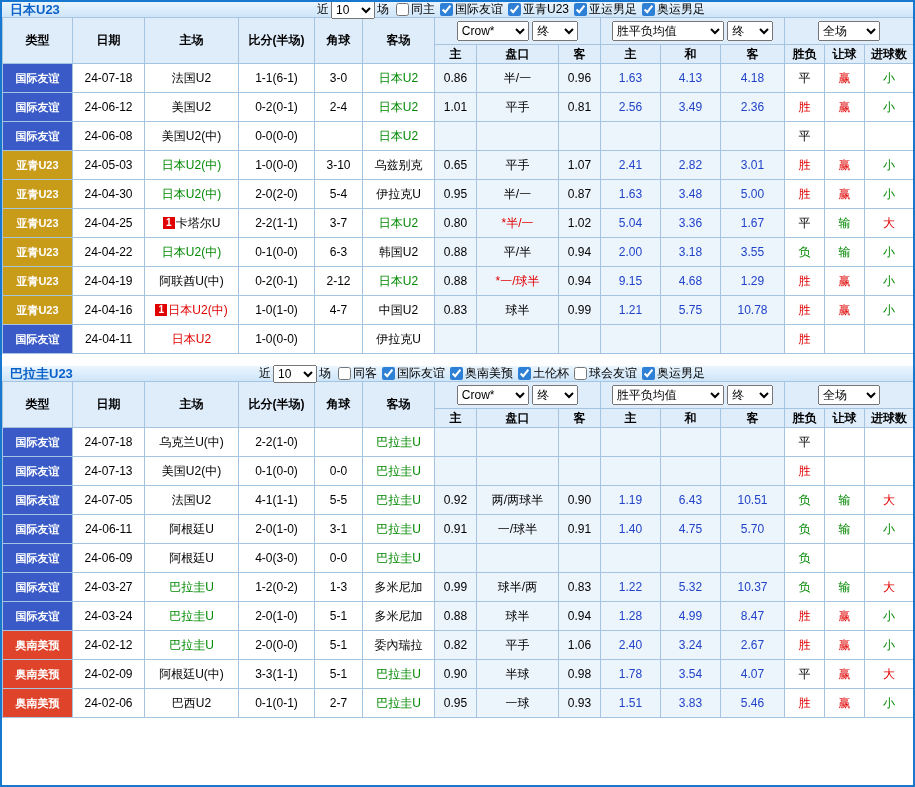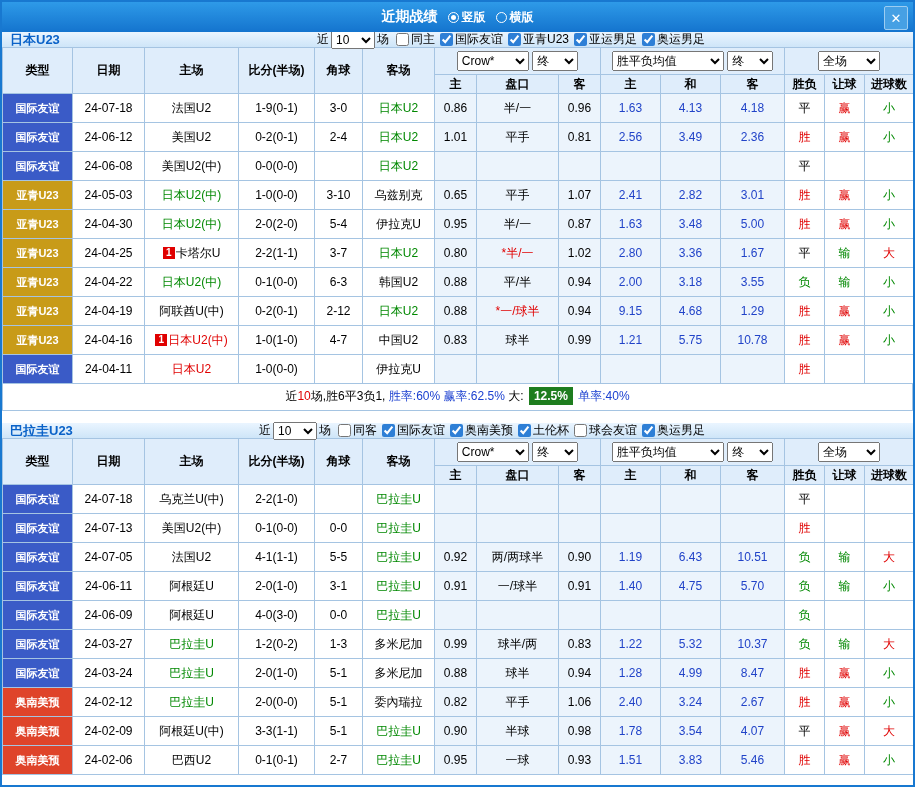--- a/index.html
+++ b/index.html
@@ -47,36 +47,20 @@
   .seg-plain{color:#000}
   .seg-red{color:#E00000}
   .seg-blue{color:#1A3FD0}
   .seg-badge{background:#1E7D1E;color:#fff;font-weight:bold;padding:2px 5px;margin:0 2px}
 </style>
 </head>
 <body>
 
 <div class="window">
 
-  <div class="titlebar">
-    <div class="title-group">
-      <span>近期战绩</span>
-      <span class="radio-opt">
-        <span class="radio checked"></span>
-        <span>竖版</span>
-      </span>
-      <span class="radio-opt">
-        <span class="radio"></span>
-        <span>横版</span>
-      </span>
-    </div>
-    <div class="close-btn">
-      <span>✕</span>
-    </div>
-  </div>
 
   <section class="team-section">
     <div class="section-head">
       <span class="team-name">日本U23</span>
       <div class="filter-bar">
           <span class="flab">近</span>
           <select class="count-sel"><option>10</option></select>
           <span class="flab">场</span>
           <label class="chk">
             <input type="checkbox" style="">
@@ -148,21 +132,21 @@
           <th>胜负</th>
           <th>让球</th>
           <th>进球数</th>
         </tr>
       </thead>
       <tbody>
           <tr>
             <td class="type-cell type-friendly">国际友谊</td>
             <td>24-07-18</td>
             <td class="team t-black">法国U2</td>
-            <td class="score">1-9(0-1)</td>
+            <td class="score">1-1(6-1)</td>
             <td>3-0</td>
             <td class="team t-green">日本U2</td>
             <td class="tint">0.86</td>
             <td class="tint">半/一</td>
             <td class="tint">0.96</td>
             <td class="tint t-blue">1.63</td>
             <td class="tint t-blue">4.13</td>
             <td class="tint t-blue">4.18</td>
             <td class="t-black">平</td>
             <td class="t-red">赢</td>
@@ -239,21 +223,21 @@
           <tr>
             <td class="type-cell type-asia">亚青U23</td>
             <td>24-04-25</td>
             <td class="team t-black"><span class="badge">1</span>卡塔尔U</td>
             <td class="score">2-2(1-1)</td>
             <td>3-7</td>
             <td class="team t-green">日本U2</td>
             <td class="tint">0.80</td>
             <td class="tint t-red">*半/一</td>
             <td class="tint">1.02</td>
-            <td class="tint t-blue">2.80</td>
+            <td class="tint t-blue">5.04</td>
             <td class="tint t-blue">3.36</td>
             <td class="tint t-blue">1.67</td>
             <td class="t-black">平</td>
             <td class="t-green">输</td>
             <td class="t-red">大</td>
           </tr>
           <tr>
             <td class="type-cell type-asia">亚青U23</td>
             <td>24-04-22</td>
             <td class="team t-green">日本U2(中)</td>
@@ -316,21 +300,20 @@
             <td class="tint"></td>
             <td class="tint t-blue"></td>
             <td class="tint t-blue"></td>
             <td class="tint t-blue"></td>
             <td class="t-red">胜</td>
             <td class="t-none"></td>
             <td class="t-none"></td>
           </tr>
         </tbody>
     </table>
-    <div class="summary"><span class="seg-plain">近</span><span class="seg-red">10</span><span class="seg-plain">场,胜6平3负1, </span><span class="seg-blue">胜率:60%</span><span class="seg-blue"> 赢率:62.5%</span><span class="seg-plain"> 大: </span><span class="seg-badge">12.5%</span><span class="seg-blue"> 单率:40%</span></div>
   </section>
 
   <section class="team-section">
     <div class="section-head">
       <span class="team-name">巴拉圭U23</span>
       <div class="filter-bar">
           <span class="flab">近</span>
           <select class="count-sel"><option>10</option></select>
           <span class="flab">场</span>
           <label class="chk">

